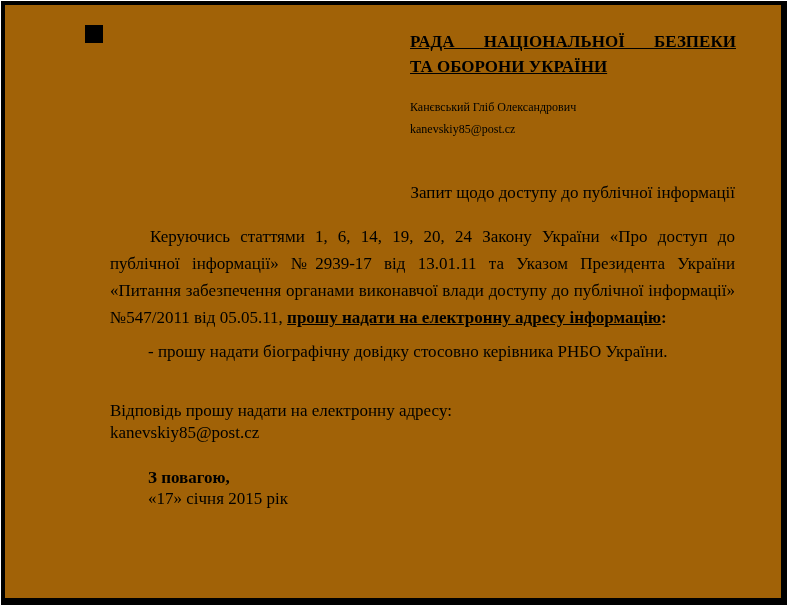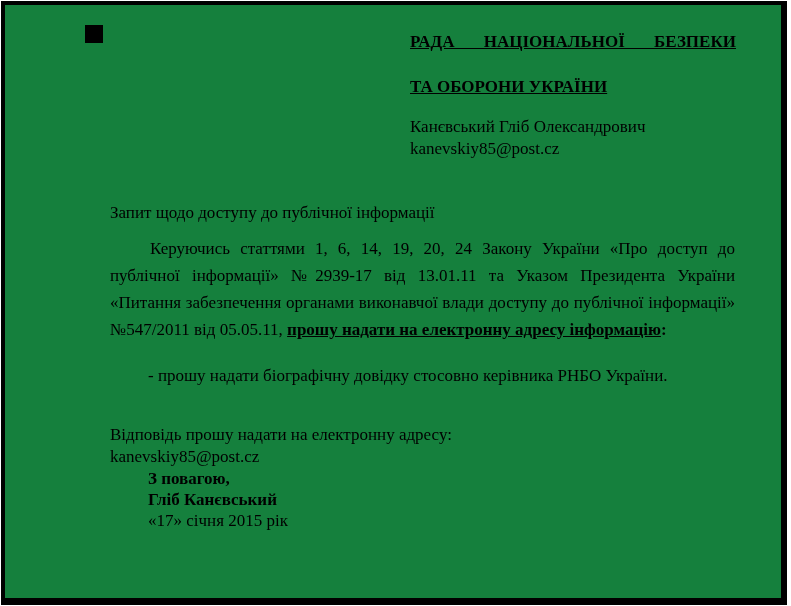--- a/index.html
+++ b/index.html
@@ -19,21 +19,21 @@
     position: absolute;
     top: 1px;
     left: 1px;
     width: 786px;
     height: 604px;
     box-sizing: border-box;
     border: 4px solid #000000;
     border-right-width: 6px;
     border-bottom-width: 7px;
     padding-left: 105px;
-    background: #15803d;
+    background: #a16207;
   }
   .img-placeholder {
     position: absolute;
     left: 85px;
     top: 25px;
     width: 18px;
     height: 18px;
     background: #000000;
   }
   .org-block {
@@ -44,62 +44,62 @@
     line-height: 25px;
   }
   .org-line1 {
     text-align: justify;
     text-align-last: justify;
     -moz-text-align-last: justify;
     text-decoration: underline;
   }
   .org-line2 {
     text-decoration: underline;
-    margin-top: 20px;
   }
   .sender-block {
     margin: 17px 0 17px 300px;
-    font-size: 17px;
+    font-size: 12px;
     line-height: 22px;
   }
   .doc-title {
     margin-top: 42px;
     width: 625px;
-    text-align: left;
+    text-align: right;
     font-size: 17px;
     line-height: 22px;
   }
   .main-para {
-    margin-top: 11px;
+    margin-top: 19px;
     width: 625px;
     font-size: 17px;
     line-height: 27px;
     text-align: justify;
     text-indent: 40px;
   }
   .emph {
     font-weight: bold;
     text-decoration: underline;
   }
   .colon-bold {
     font-weight: bold;
   }
   .request-item {
-    margin-top: 22px;
+    margin-top: 10px;
     width: 625px;
     font-size: 17px;
     line-height: 22px;
     text-indent: 38px;
   }
   .reply-block {
     margin-top: 37px;
     font-size: 17px;
     line-height: 22px;
   }
   .signature-block {
+    margin-top: 23px;
     margin-left: 38px;
     font-size: 17px;
     line-height: 21px;
   }
   .bold-line {
     font-weight: bold;
   }
 </style>
 </head>
 <body>
@@ -124,19 +124,18 @@
 
   <div class="request-item">- прошу надати біографічну довідку стосовно керівника РНБО України.</div>
 
   <div class="reply-block">
     <div>Відповідь прошу надати на електронну адресу:</div>
     <div>kanevskiy85@post.cz</div>
   </div>
 
   <div class="signature-block">
     <div class="bold-line">З повагою,</div>
-    <div class="bold-line">Гліб Канєвський</div>
     <div>«17» січня 2015 рік</div>
   </div>
 
 </div>
 
 <div class="img-placeholder"></div>
 
 </body></html>

